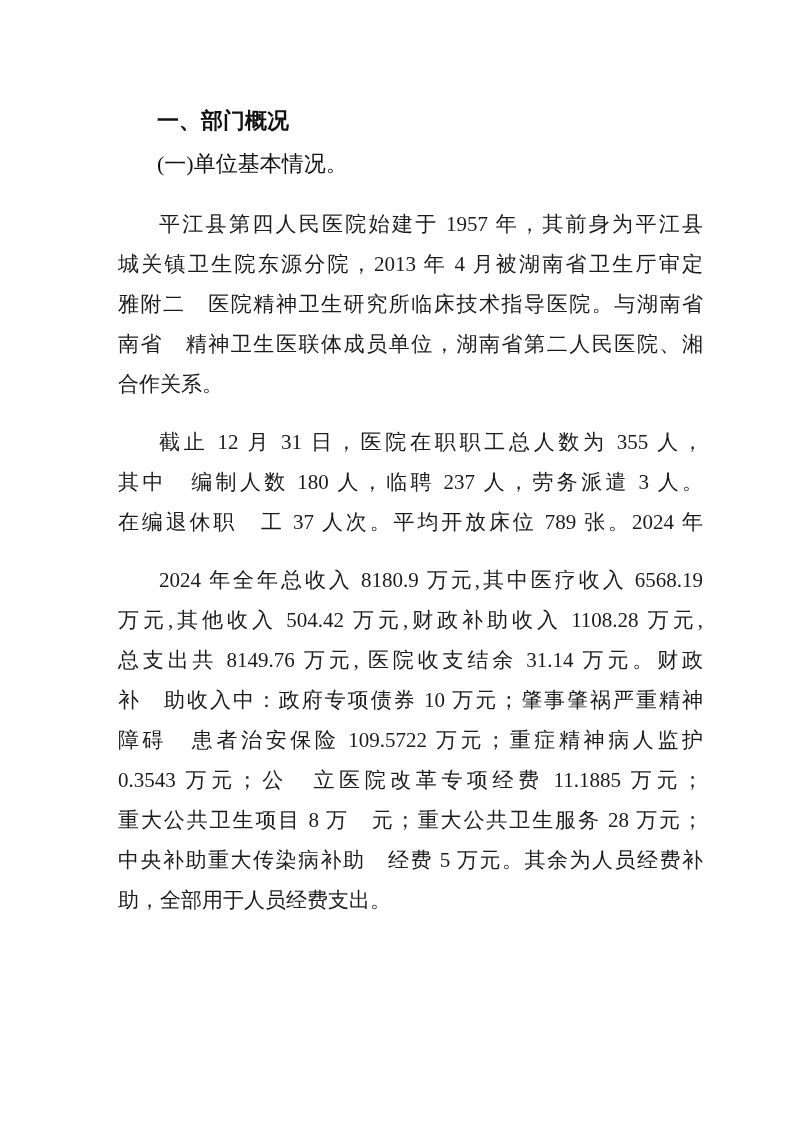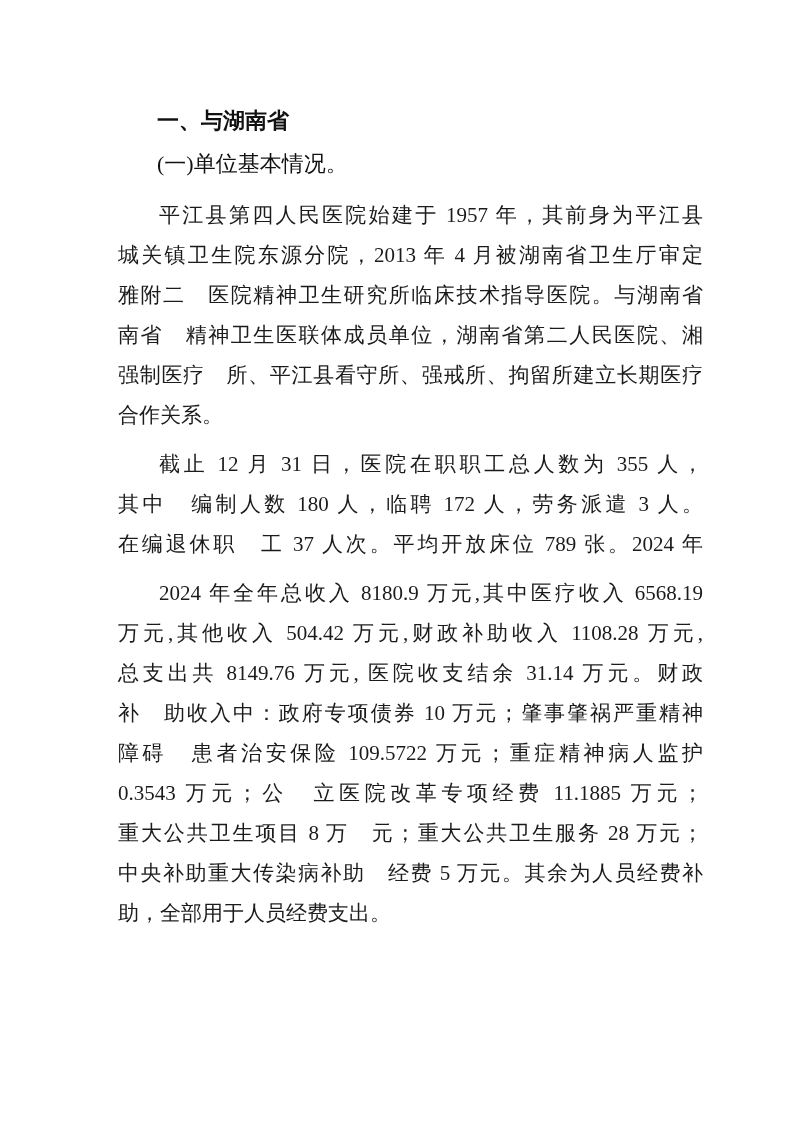--- a/index.html
+++ b/index.html
@@ -34,21 +34,21 @@
   .subsection-heading {
     margin: 0;
     padding-left: 39px;
     font-family: "Liberation Serif", "DejaVu Serif", serif;
     font-weight: 400;
     font-size: 22px;
     line-height: 44px;
     color: #111111;
   }
   .para {
-    margin-top: 9px;
+    margin-top: 18px;
   }
   .line {
     font-family: "Liberation Serif", "DejaVu Serif", serif;
     font-size: 21px;
     line-height: 40px;
     text-align: justify;
     text-align-last: justify;
     white-space: pre-wrap;
   }
   .line.indent {
@@ -57,34 +57,33 @@
   .line.para-end {
     text-align: right;
     text-align-last: left;
   }
 </style>
 </head>
 <body>
 
 <div class="page">
   <div class="content">
-    <h1 class="section-heading">一、与湖南省</h1>
+    <h1 class="section-heading">一、部门概况</h1>
     <h2 class="subsection-heading">(一)单位基本情况。</h2>
     <div id="paragraphs">
         <div class="para">
           <div class="line indent">平江县第四人民医院始建于 1957 年，其前身为平江县</div>
           <div class="line">城关镇卫生院东源分院，2013 年 4 月被湖南省卫生厅审定</div>
           <div class="line">雅附二　医院精神卫生研究所临床技术指导医院。与湖南省</div>
           <div class="line">南省　精神卫生医联体成员单位，湖南省第二人民医院、湘</div>
-          <div class="line">强制医疗　所、平江县看守所、强戒所、拘留所建立长期医疗</div>
           <div class="line para-end">合作关系。</div>
         </div>
         <div class="para">
           <div class="line indent">截止 12 月 31 日，医院在职职工总人数为 355 人，</div>
-          <div class="line">其中　编制人数 180 人，临聘 172 人，劳务派遣 3 人。</div>
+          <div class="line">其中　编制人数 180 人，临聘 237 人，劳务派遣 3 人。</div>
           <div class="line">在编退休职　工 37 人次。平均开放床位 789 张。2024 年</div>
         </div>
         <div class="para">
           <div class="line indent">2024 年全年总收入 8180.9 万元,其中医疗收入 6568.19</div>
           <div class="line">万元,其他收入 504.42 万元,财政补助收入 1108.28 万元,</div>
           <div class="line">总支出共 8149.76 万元, 医院收支结余 31.14 万元。财政</div>
           <div class="line">补　助收入中：政府专项债券 10 万元；肇事肇祸严重精神</div>
           <div class="line">障碍　患者治安保险 109.5722 万元；重症精神病人监护</div>
           <div class="line">0.3543 万元；公　立医院改革专项经费 11.1885 万元；</div>
           <div class="line">重大公共卫生项目 8 万　元；重大公共卫生服务 28 万元；</div>

